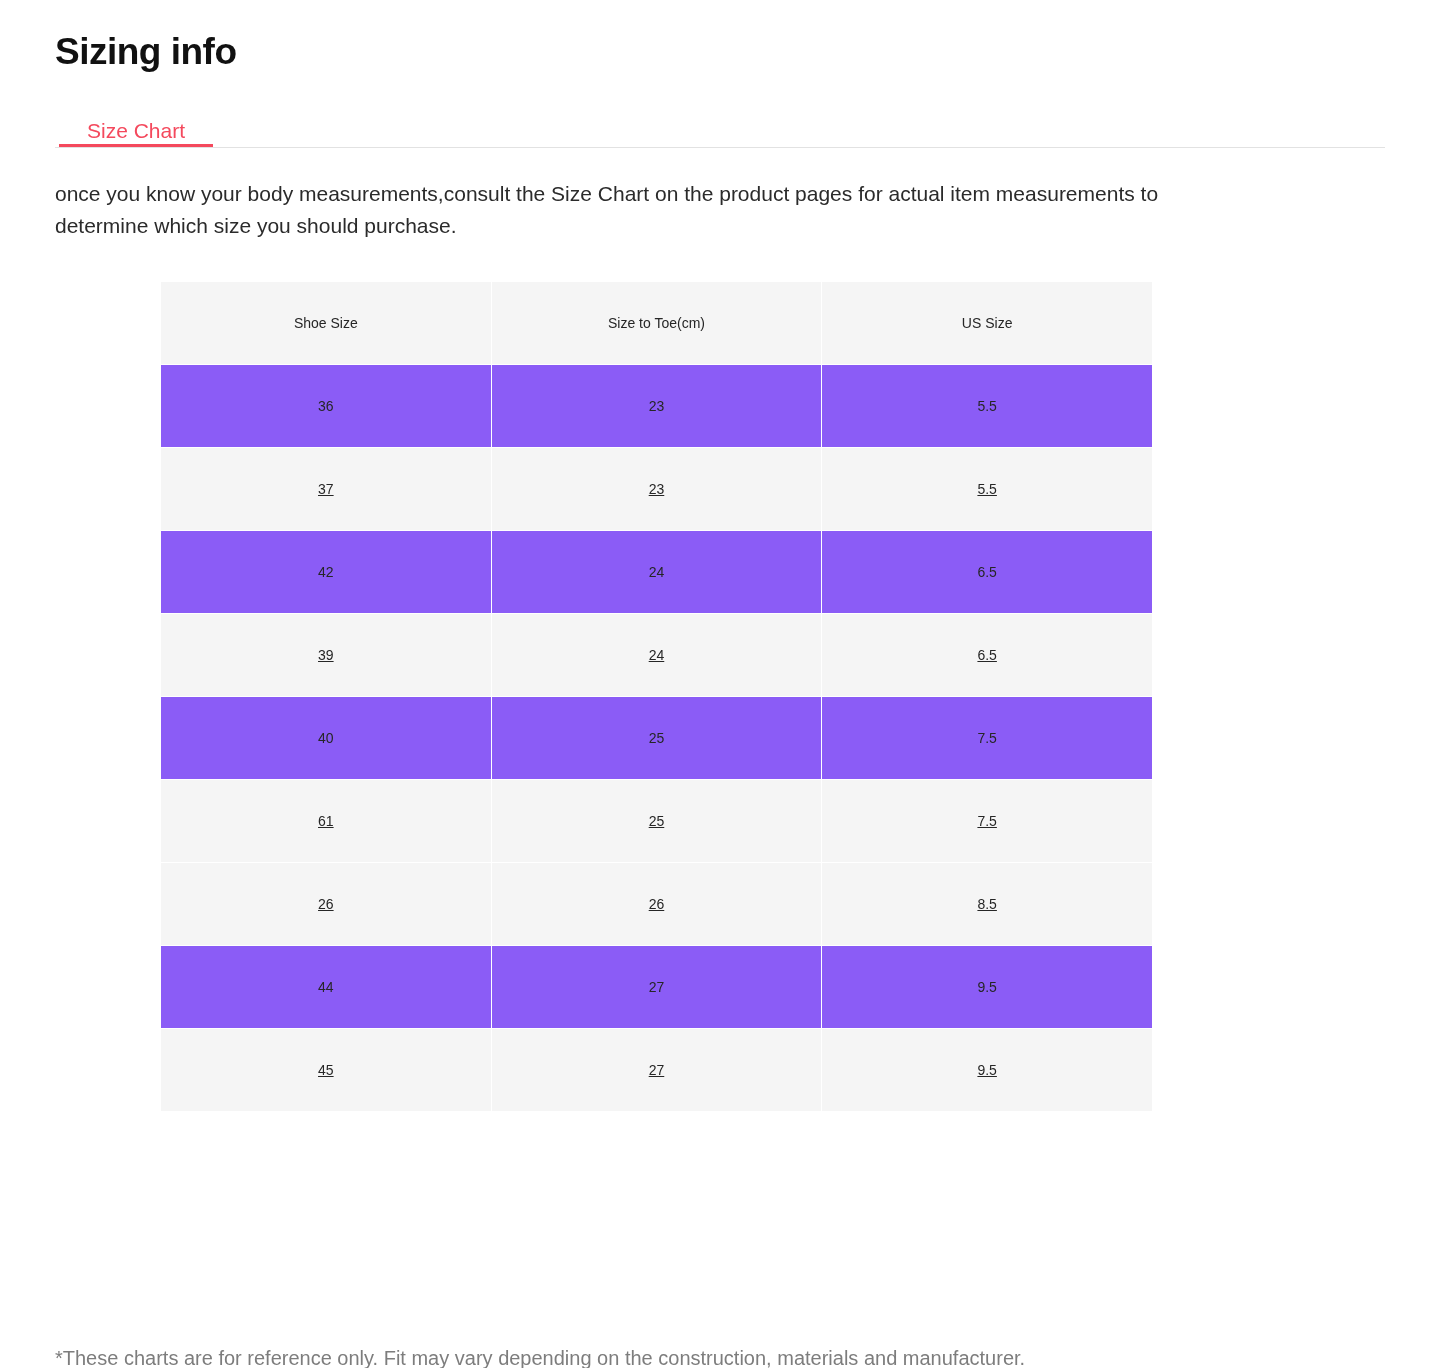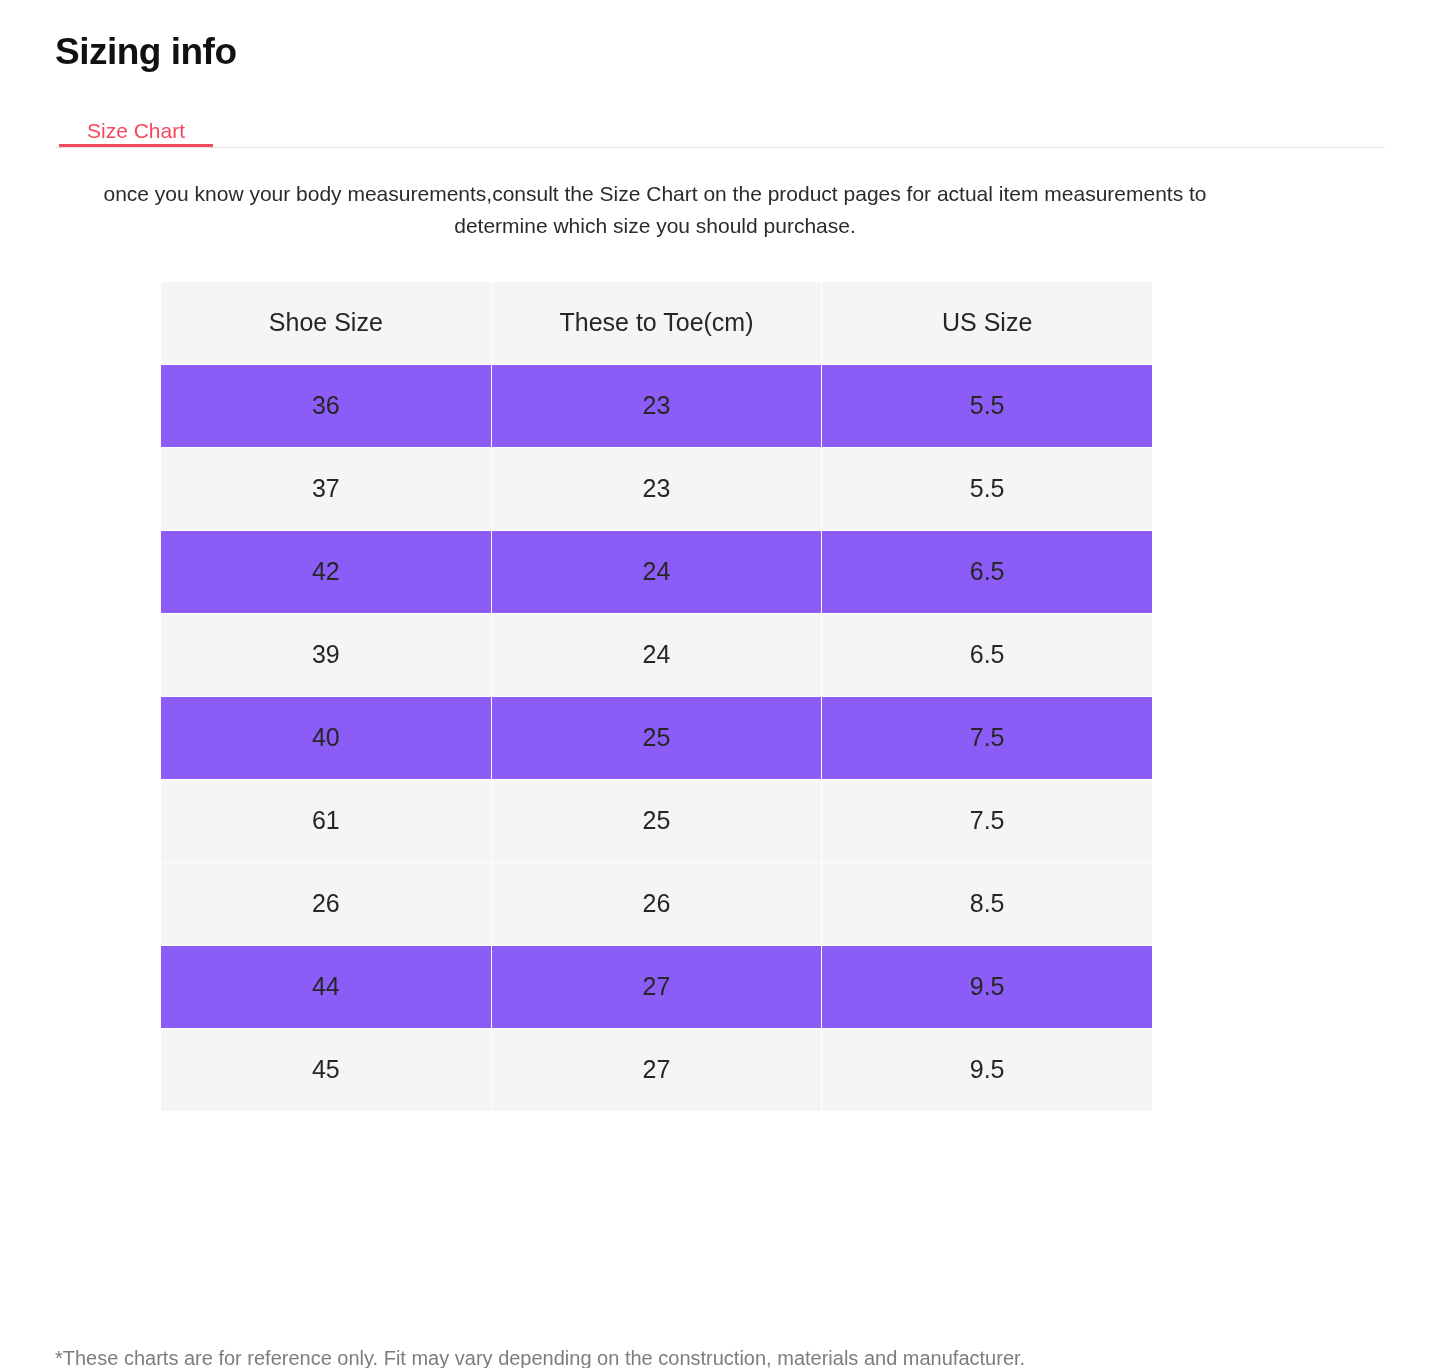--- a/index.html
+++ b/index.html
@@ -46,46 +46,46 @@
     border-right: none;
     font-family: "Liberation Sans", sans-serif;
     line-height: 1.2;
   }
   .intro {
     margin-top: 30px;
     font-size: 21px;
     line-height: 1.55;
     color: #2b2b2b;
     max-width: 1200px;
-    text-align: center;
   }
   .table-wrap {
     margin-top: 38px;
     padding-left: 105px;
   }
   table.size-table {
     border-collapse: collapse;
     width: 993px;
     table-layout: fixed;
   }
   table.size-table th,
   table.size-table td {
     text-align: center;
-    font-size: 25px;
+    font-size: 14px;
     font-weight: normal;
     color: #262626;
     height: 83px;
     vertical-align: middle;
     border: 1px solid #ffffff;
   }
   table.size-table thead th {
     background: #f5f5f5;
   }
   table.size-table tbody tr.alt td {
     background: #f5f5f5;
+    text-decoration: underline;
   }
   table.size-table tbody tr.plain td {
     background: #8b5cf6;
   }
   .footnote {
     position: absolute;
     left: 55px;
     bottom: 28px;
     font-size: 20px;
     color: #7d7d7d;
@@ -102,21 +102,21 @@
     <button class="tab">Size Chart</button>
   </div>
 
   <p class="intro">once you know your body measurements,consult the Size Chart on the product pages for actual item measurements to determine which size you should purchase.</p>
 
   <div class="table-wrap">
     <table class="size-table">
       <thead>
         <tr>
           <th>Shoe Size</th>
-          <th>These to Toe(cm)</th>
+          <th>Size to Toe(cm)</th>
           <th>US Size</th>
         </tr>
       </thead>
       <tbody>
         <tr class="plain">
           <td>36</td>
           <td>23</td>
           <td>5.5</td>
         </tr>
         <tr class="alt">

